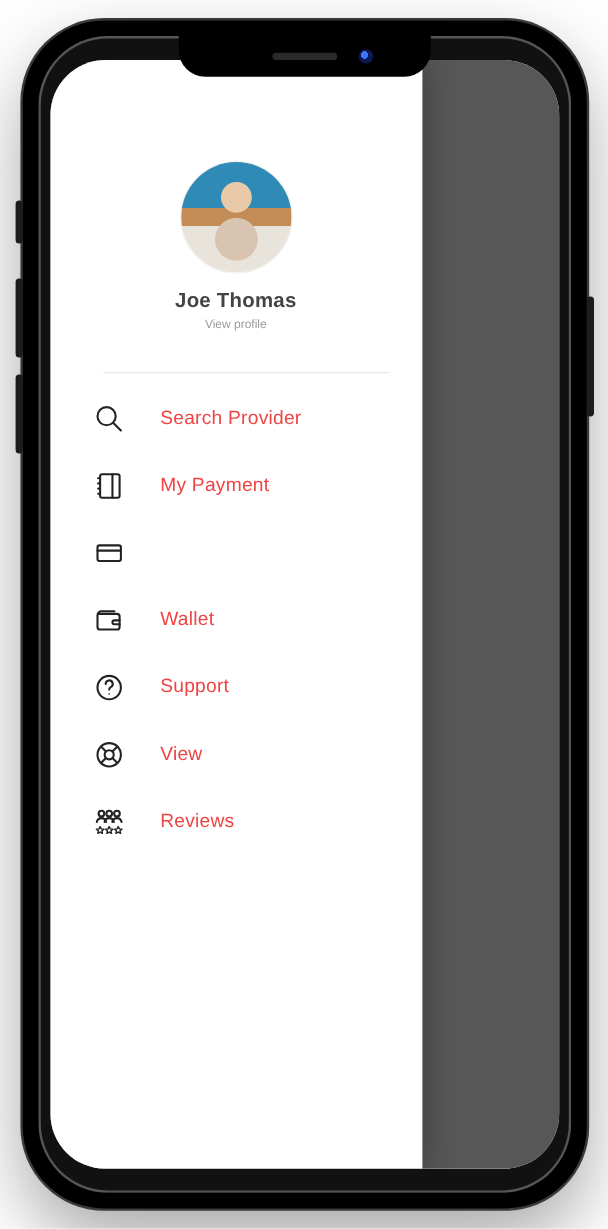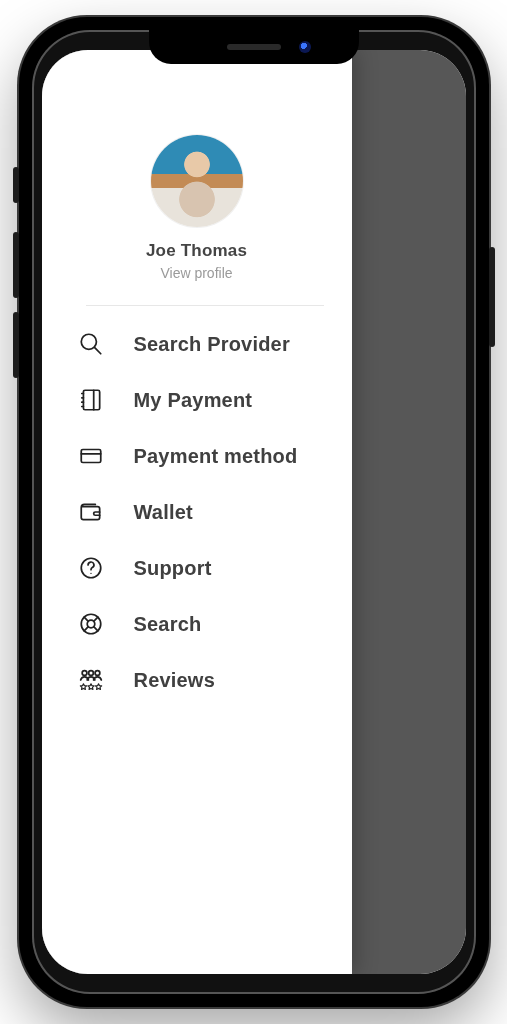--- a/index.html
+++ b/index.html
@@ -67,36 +67,36 @@
   }
   .drawer{
     position:absolute;top:0;left:0;bottom:0;
     width:310px;background:#fff;
     box-shadow:4px 0 20px rgba(0,0,0,.25);
     display:flex;flex-direction:column;
     padding-top:85px;
   }
   .profile{
     display:flex;flex-direction:column;align-items:center;
-    margin-bottom:10px;
+    margin-bottom:20px;
   }
   .avatar{
     width:92px;height:92px;border-radius:50%;
     background:
       radial-gradient(circle at 50% 32%,#e8c9a8 0 16%,transparent 17%),
       radial-gradient(circle at 50% 70%,#d8c4b0 0 22%,transparent 23%),
       linear-gradient(180deg,#2f8bb5 0 42%,#c38b55 42% 58%,#e8e3db 58% 100%);
     margin-bottom:14px;
     box-shadow:0 0 0 1px rgba(0,0,0,.06);
   }
   .user-name{
     font-size:17px;font-weight:600;color:#444;letter-spacing:.2px;
   }
   .view-profile{
-    font-size:14px;color:#9a9a9a;margin-top:4px;text-align:right;
+    font-size:10px;color:#9a9a9a;margin-top:4px;text-align:right;
   }
   .profile-divider{
     height:1px;background:#e7e7e7;
     margin:14px 28px 4px 44px;
   }
   .menu{
     display:flex;flex-direction:column;
     padding-top:6px;
   }
   .item{
@@ -104,21 +104,21 @@
     gap:28px;
     padding:13px 0 13px 34px;
     cursor:pointer;
   }
   .item .ico{
     width:30px;height:30px;
     display:flex;align-items:center;justify-content:center;
     color:#2b2b2b;
   }
   .item .lbl{
-    font-size:20px;color:#404040;font-weight:700;
+    font-size:16px;color:#ef4444;font-weight:400;
     letter-spacing:.2px;
   }
   svg{stroke:#222;fill:none;stroke-width:1.6;stroke-linecap:round;stroke-linejoin:round;}
   .iserve-ico svg{stroke:none;}
 </style>
 </head>
 <body>
 
 <div class="stage">
   <div class="phone">
@@ -171,21 +171,20 @@
               <span class="lbl">My Payment</span>
             </div>
 
             <div class="item">
               <span class="ico">
                 <svg viewBox="0 0 24 24" width="26" height="26">
                     <rect x="3" y="6" width="18" height="12" rx="1.5"></rect>
                     <line x1="3" y1="10" x2="21" y2="10"></line>
                   </svg>
               </span>
-              <span class="lbl">Payment method</span>
             </div>
 
             <div class="item">
               <span class="ico">
                 <svg viewBox="0 0 24 24" width="26" height="26">
                     <path d="M4 7h14a2 2 0 0 1 2 2v8a2 2 0 0 1-2 2H5a2 2 0 0 1-2-2V8a3 3 0 0 1 3-3h10"></path>
                     <path d="M20 12h-4a1.5 1.5 0 0 0 0 3h4"></path>
                   </svg>
               </span>
               <span class="lbl">Wallet</span>
@@ -208,21 +207,21 @@
               <span class="ico">
                 <svg viewBox="0 0 24 24" width="26" height="26">
                     <circle cx="12" cy="12" r="9"></circle>
                     <circle cx="12" cy="12" r="3.5"></circle>
                     <line x1="5.7" y1="5.7" x2="9.5" y2="9.5"></line>
                     <line x1="18.3" y1="5.7" x2="14.5" y2="9.5"></line>
                     <line x1="5.7" y1="18.3" x2="9.5" y2="14.5"></line>
                     <line x1="18.3" y1="18.3" x2="14.5" y2="14.5"></line>
                   </svg>
               </span>
-              <span class="lbl">Search</span>
+              <span class="lbl">View</span>
             </div>
 
             <div class="item">
               <span class="ico">
                 <svg viewBox="0 0 26 24" width="28" height="26">
                   <circle cx="7" cy="5.5" r="2.2"></circle>
                     <path d="M3.4 12c.4-1.8 1.9-3 3.6-3s3.2 1.2 3.6 3"></path>
                   <circle cx="13" cy="5.5" r="2.2"></circle>
                     <path d="M9.4 12c.4-1.8 1.9-3 3.6-3s3.2 1.2 3.6 3"></path>
                   <circle cx="19" cy="5.5" r="2.2"></circle>

